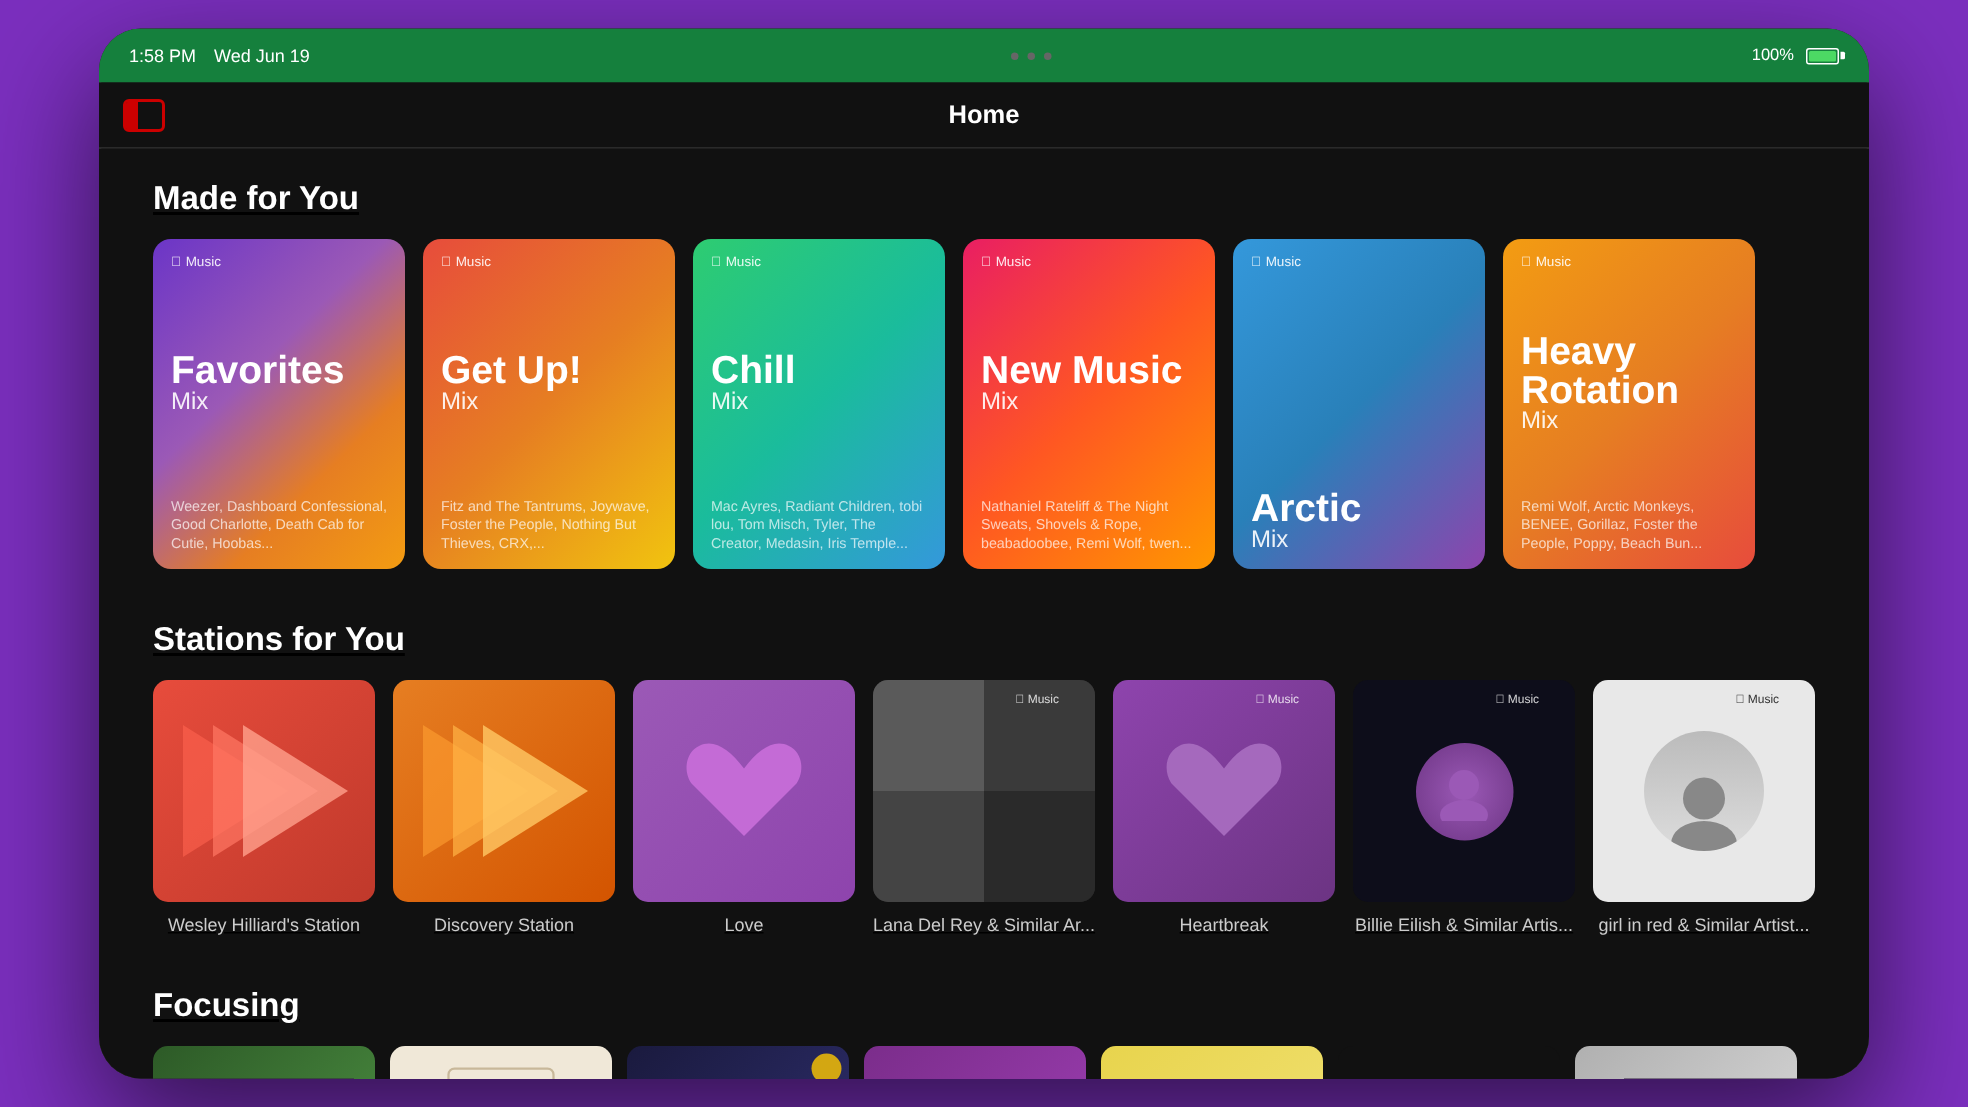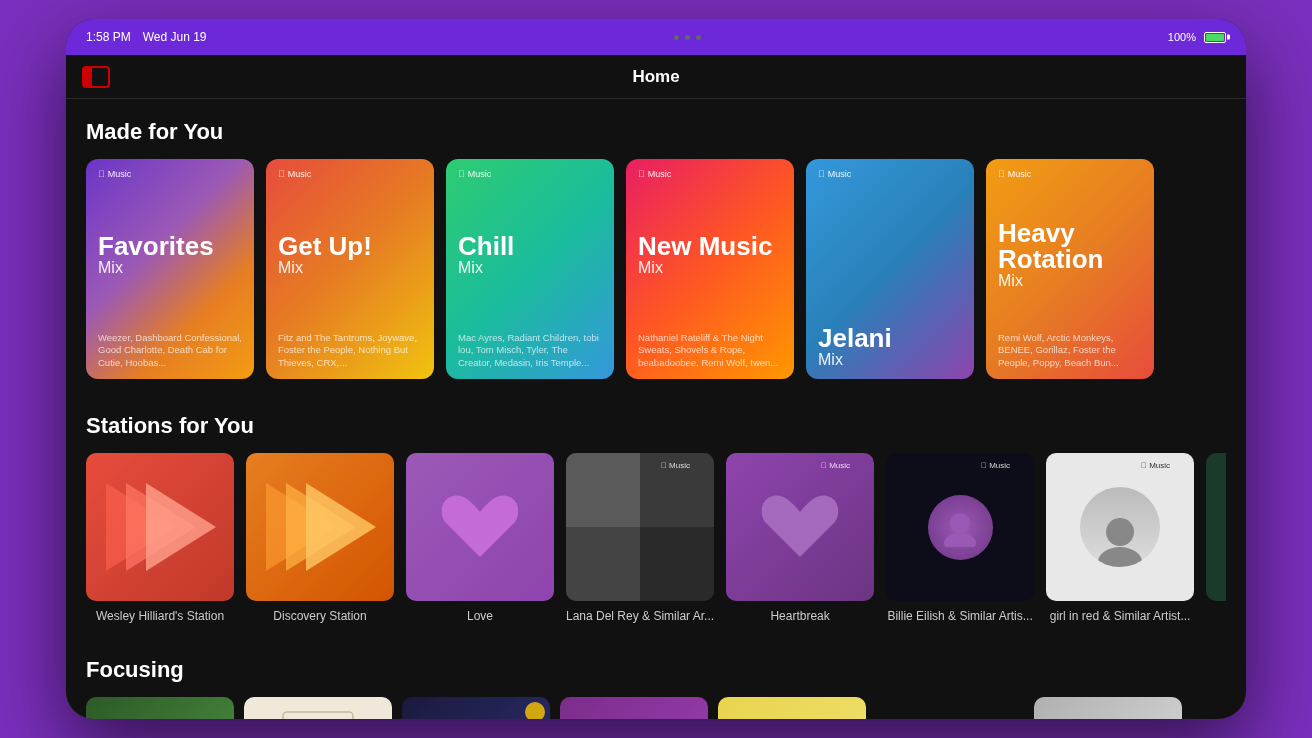--- a/index.html
+++ b/index.html
@@ -21,21 +21,21 @@
       background: #1a1a1a;
       border-radius: 28px;
       overflow: hidden;
       position: relative;
       box-shadow: 0 30px 80px rgba(0,0,0,0.6), inset 0 0 0 1.5px #444;
     }
 
     
     .status-bar {
       height: 36px;
-      background: #6d28d9;
+      background: #15803d;
       display: flex;
       align-items: center;
       justify-content: space-between;
       padding: 0 20px;
       color: #fff;
       font-size: 12px;
       font-weight: 500;
     }
 
     .status-left { display: flex; gap: 12px; align-items: center; }
@@ -90,21 +90,22 @@
       background: #111;
       overflow-y: auto;
       overflow-x: hidden;
       padding-bottom: 20px;
     }
 
     .main-content::-webkit-scrollbar { width: 0; }
 
     
     .section {
-      padding: 20px 20px 10px;
+      padding: 20px 36px 10px;
+      text-decoration: underline;
     }
 
     .section-title {
       color: #fff;
       font-size: 22px;
       font-weight: 700;
       margin-bottom: 14px;
     }
 
     
@@ -361,21 +362,21 @@
           </div>
         </div>
 
         <div class="mix-card bg-friends">
           <div class="mix-card-content">
             <div class="apple-music-logo">
               <span></span>
               <span>Music</span>
             </div>
             <div class="mix-header">
-              <span class="mix-name-line1">Jelani</span>
+              <span class="mix-name-line1">Arctic</span>
               <span class="mix-name-line2">Mix</span>
             </div>
           </div>
         </div>
 
         <div class="mix-card bg-heavy">
           <div class="mix-card-content">
             <div class="apple-music-logo">
               <span></span>
               <span>Music</span>

